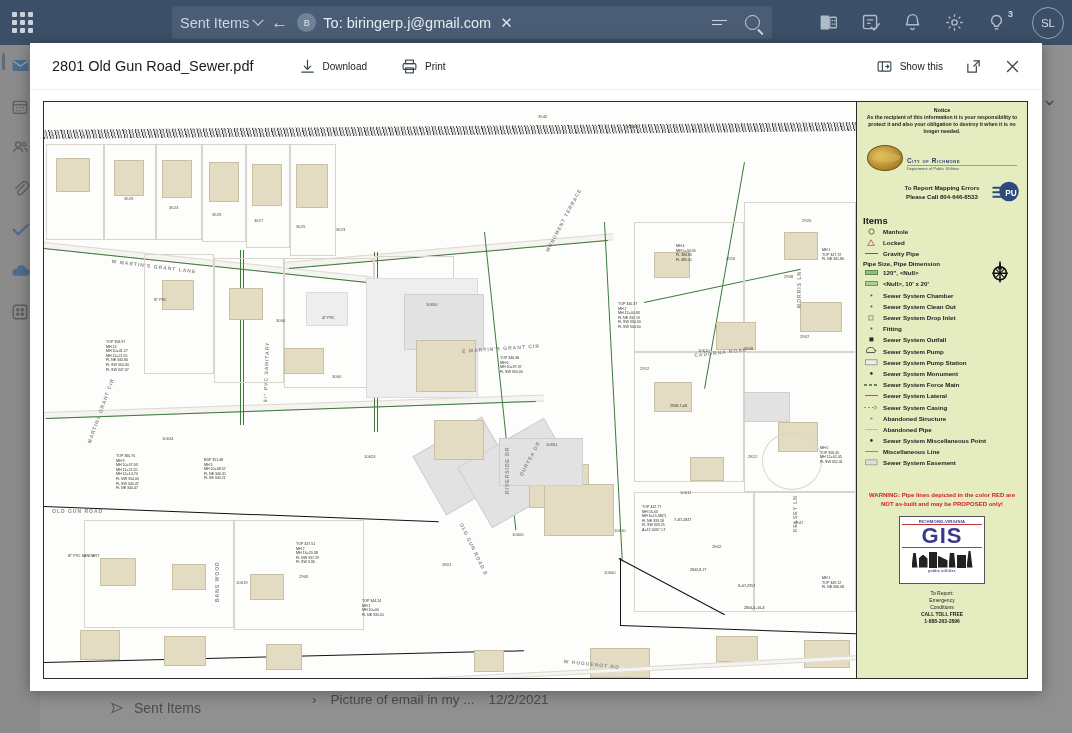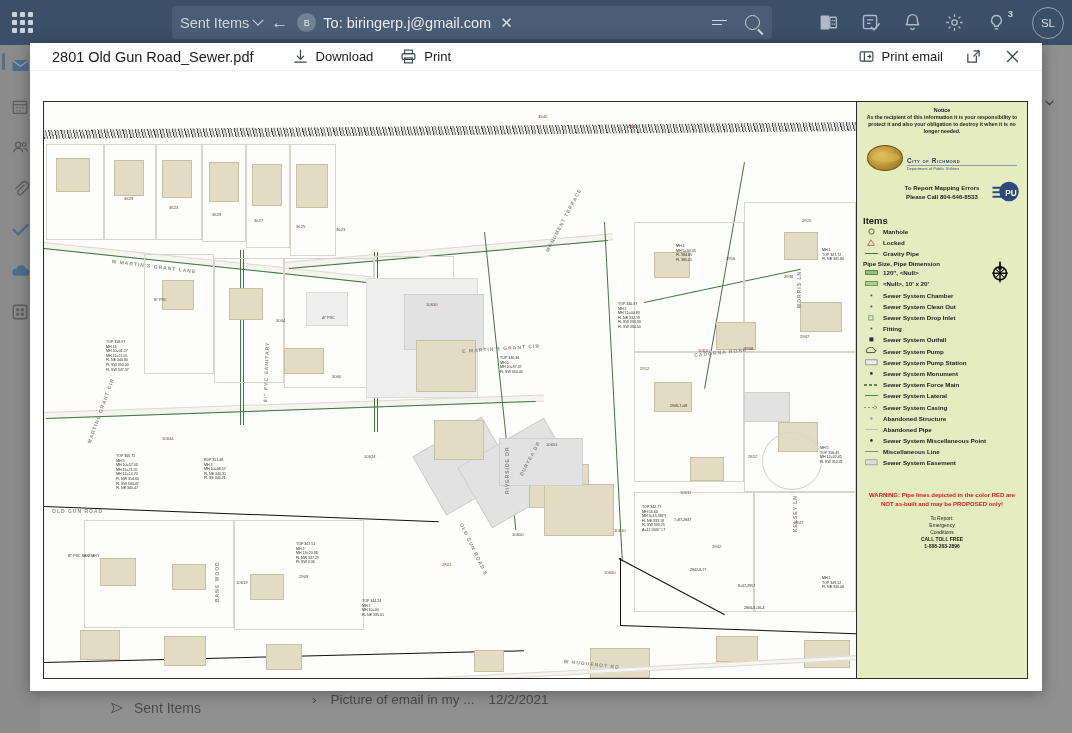--- a/index.html
+++ b/index.html
@@ -66,23 +66,23 @@
   .bg-mailitem { position:absolute; left:312px; top:645px; color:#3f3f3f; font-size:13.5px; line-height:20px;}
   .bg-mailitem .row2 { display:flex; gap:14px; align-items:center; color:#4a4a4a;}
   .bg-chevron { position:absolute; right:16px; top:50px; width:13px; height:13px;}
   .watermark { position:absolute; right:8px; bottom:6px; color:#c6c6c6; font-size:23px; font-weight:bold; letter-spacing:.4px;}
 
   
   .viewer {
     position:absolute; left:30px; top:43px; width:1012px; height:648px;
     background:#fff; box-shadow: 0 2px 14px rgba(0,0,0,.35);
   }
-  .vtoolbar { height:28px; display:flex; align-items:center; padding-left:22px; gap:9px; border-bottom:1px solid #eee; }
+  .vtoolbar { height:47px; display:flex; align-items:center; padding-left:22px; gap:16px; border-bottom:1px solid #eee; }
   .vfile { font-size:14.5px; color:#1b1b1b; margin-right:20px; }
-  .vbtn { display:flex; align-items:center; gap:7px; font-size:13px; color:#1b1b1b; padding:4px 9px; cursor:pointer; }
+  .vbtn { display:flex; align-items:center; gap:7px; font-size:10px; color:#1b1b1b; padding:4px 9px; cursor:pointer; }
   .vright { margin-left:auto; display:flex; align-items:center; gap:4px; padding-right:12px; }
   .iconsq { width:17px; height:17px; display:inline-block; }
 
   
   .mapwrap { position:absolute; left:13px; top:58px; width:985px; height:578px; background:#fff;
              border:1px solid #2b2b2b; overflow:hidden; }
   .mapcanvas { position:absolute; left:0; top:0; width:812px; height:576px; background:#fdfdfb; overflow:hidden;}
   .railband { position:absolute; left:0; top:24px; width:812px; height:9px;
     background: repeating-linear-gradient(76deg,#2c2c2c 0 1px,#c9c9c9 1px 3px,#6e6e6e 3px 4px,#efefef 4px 6px);
     opacity:.85; transform: rotate(-0.55deg); }
@@ -313,21 +313,21 @@
       </span>
 
 
       <span class="vright">
         <span class="vbtn">
           <svg class="iconsq" viewBox="0 0 24 24">
               <rect x="3" y="5.5" width="18" height="13" rx="1.5" fill="none" stroke="#37474f" stroke-width="1.6"></rect>
               <path d="M9 5.5v13" stroke="#37474f" stroke-width="1.6"></path>
               <path d="M13 12h5M15.5 9.5L18 12l-2.5 2.5" fill="none" stroke="#37474f" stroke-width="1.5"></path>
             </svg>
-          <span>Print email</span>
+          <span>Show this</span>
         </span>
         <span class="vbtn">
           <svg class="iconsq" viewBox="0 0 24 24">
               <path d="M4 8v12h12V11" fill="none" stroke="#37474f" stroke-width="1.7"></path>
               <path d="M12 4h8v8" fill="none" stroke="#37474f" stroke-width="1.7"></path>
               <path d="M20 4l-8 8" stroke="#37474f" stroke-width="1.7"></path>
             </svg>
         </span>
         <span class="vbtn">
           <svg class="iconsq" viewBox="0 0 24 24">
@@ -691,20 +691,34 @@
           <span class="sym">
               <svg width="13" height="7">
                 <rect x=".6" y=".8" width="11.5" height="5" fill="#dedede" stroke="#9a9a9a" stroke-width=".8"></rect>
               </svg>
             </span>
           <span class="txt">Sewer System Easement</span>
         </div>
 
         <div class="warnbox">WARNING:    Pipe lines depicted in the color RED are NOT as-built and  may  be  PROPOSED only!</div>
 
+        <div class="gisbox">
+          <div class="gis-top">RICHMOND-VIRGINIA</div>
+          <div class="gis-big">GIS</div>
+          <div class="gis-fig">
+            <i style="width:6px;height:15px;clip-path:polygon(30% 0,70% 0,100% 100%,0 100%);"></i>
+            <i style="width:9px;height:13px;clip-path:polygon(0 30%,50% 0,100% 30%,100% 100%,0 100%);"></i>
+            <i style="width:8px;height:16px;"></i>
+            <i style="width:10px;height:12px;clip-path:polygon(0 0,100% 40%,100% 100%,0 100%);"></i>
+            <i style="width:7px;height:15px;clip-path:polygon(20% 0,80% 0,100% 100%,0 100%);"></i>
+            <i style="width:9px;height:13px;"></i>
+            <i style="width:6px;height:17px;clip-path:polygon(35% 0,65% 0,100% 100%,0 100%);"></i>
+          </div>
+          <div class="gis-bot">public utilities</div>
+        </div>
 
         <div class="report-em">
           <div>To Report:</div>
           <div>Emergency</div>
           <div>Conditions</div>
           <div class="tf">CALL TOLL FREE</div>
           <div class="tf">1-888-263-2896</div>
         </div>
       </div>
     </div>

